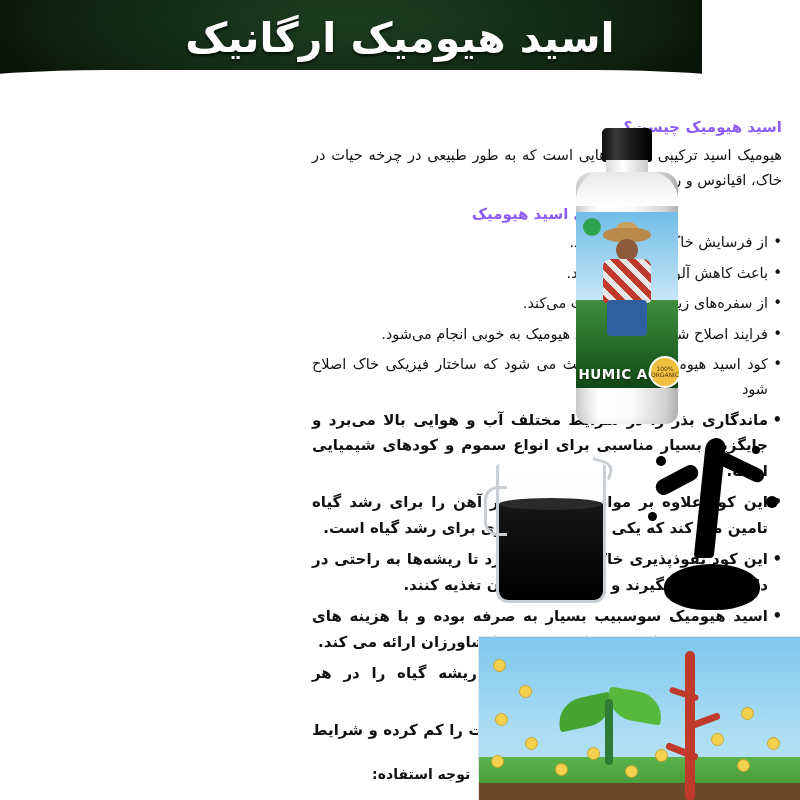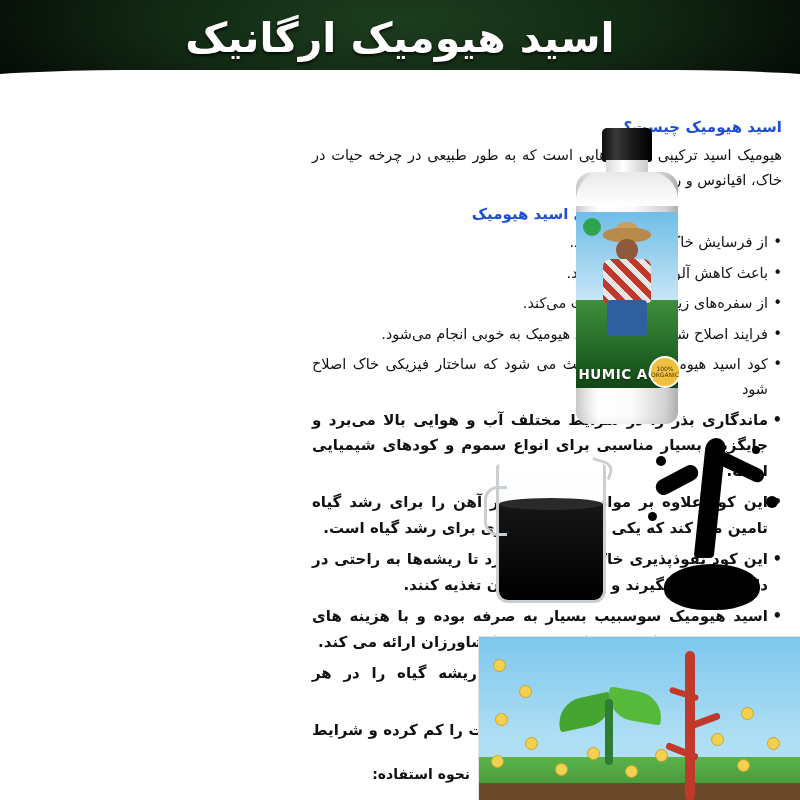--- a/index.html
+++ b/index.html
@@ -14,21 +14,21 @@
     font-family: "DejaVu Sans", "Liberation Sans", sans-serif;
     color: #111111;
     position: relative;
   }
 
   
   .header {
     position: absolute;
     top: 0;
     left: 0;
-    width: 800px;
+    width: 702px;
     height: 108px;
     background: radial-gradient(ellipse 520px 150px at 50% 18%, #1d3d1f 0%, #122a14 45%, #071008 78%, #000000 100%);
     overflow: hidden;
   }
   .header::after {
     content: "";
     position: absolute;
     left: -40px;
     right: -40px;
     bottom: -36px;
@@ -58,21 +58,21 @@
     top: 112px;
     right: 18px;
     width: 470px;
     direction: rtl;
     text-align: right;
   }
   .sec-title {
     font-size: 15px;
     font-weight: bold;
     margin: 6px 0 7px 0;
-    color: #1d4ed8;
+    color: #8b5cf6;
   }
   .sec-title.center {
     text-align: center;
   }
   .para {
     font-size: 14.5px;
     line-height: 1.72;
     text-align: justify;
     text-justify: inter-word;
     margin: 0 0 12px 0;
@@ -477,21 +477,21 @@
     <li class="big">این کود علاوه بر مواد معدنی، عنصر آهن را برای رشد گیاه تامین می کند که یکی از عناصر ضروری برای رشد گیاه است.</li>
     <li class="big">این کود نفوذپذیری خاک را بالا می برد تا ریشه‌ها به راحتی در دل خاک جای بگیرند و از مواد مغذی آن تغذیه کنند.</li>
     <li class="big">اسید هیومیک سوسبیب بسیار به صرفه بوده و با هزینه های مناسب بهترین کارایی و کیفیت را به کشاورزان ارائه می کند.</li>
     <li class="big">باعث افزایش رطوبت خاک شده و ریشه گیاه را در هر شرایطی حفظ و نگهداری میکند.</li>
     <li class="big">کود اسید هیومیک سوسبیب ترشح نیترات را کم کرده و شرایط خاک را بهبود می بخشد.</li>
   </ul>
 </div>
 
 <div class="footer-cols">
   <div class="footer-col-title">تجزیه ضمانت شده:</div>
-  <div class="footer-col-title">نحوه استفاده:</div>
+  <div class="footer-col-title">توجه استفاده:</div>
 </div>
 <div class="footer-line">کود اسید هیومیک مایع با توجه به نوع کشت</div>
 
 <div class="media">
 
   <div class="bottle-wrap">
     <div class="bottle-cap"></div>
     <div class="bottle-neck"></div>
     <div class="bottle-body"></div>
     <div class="bottle-shoulder"></div>

